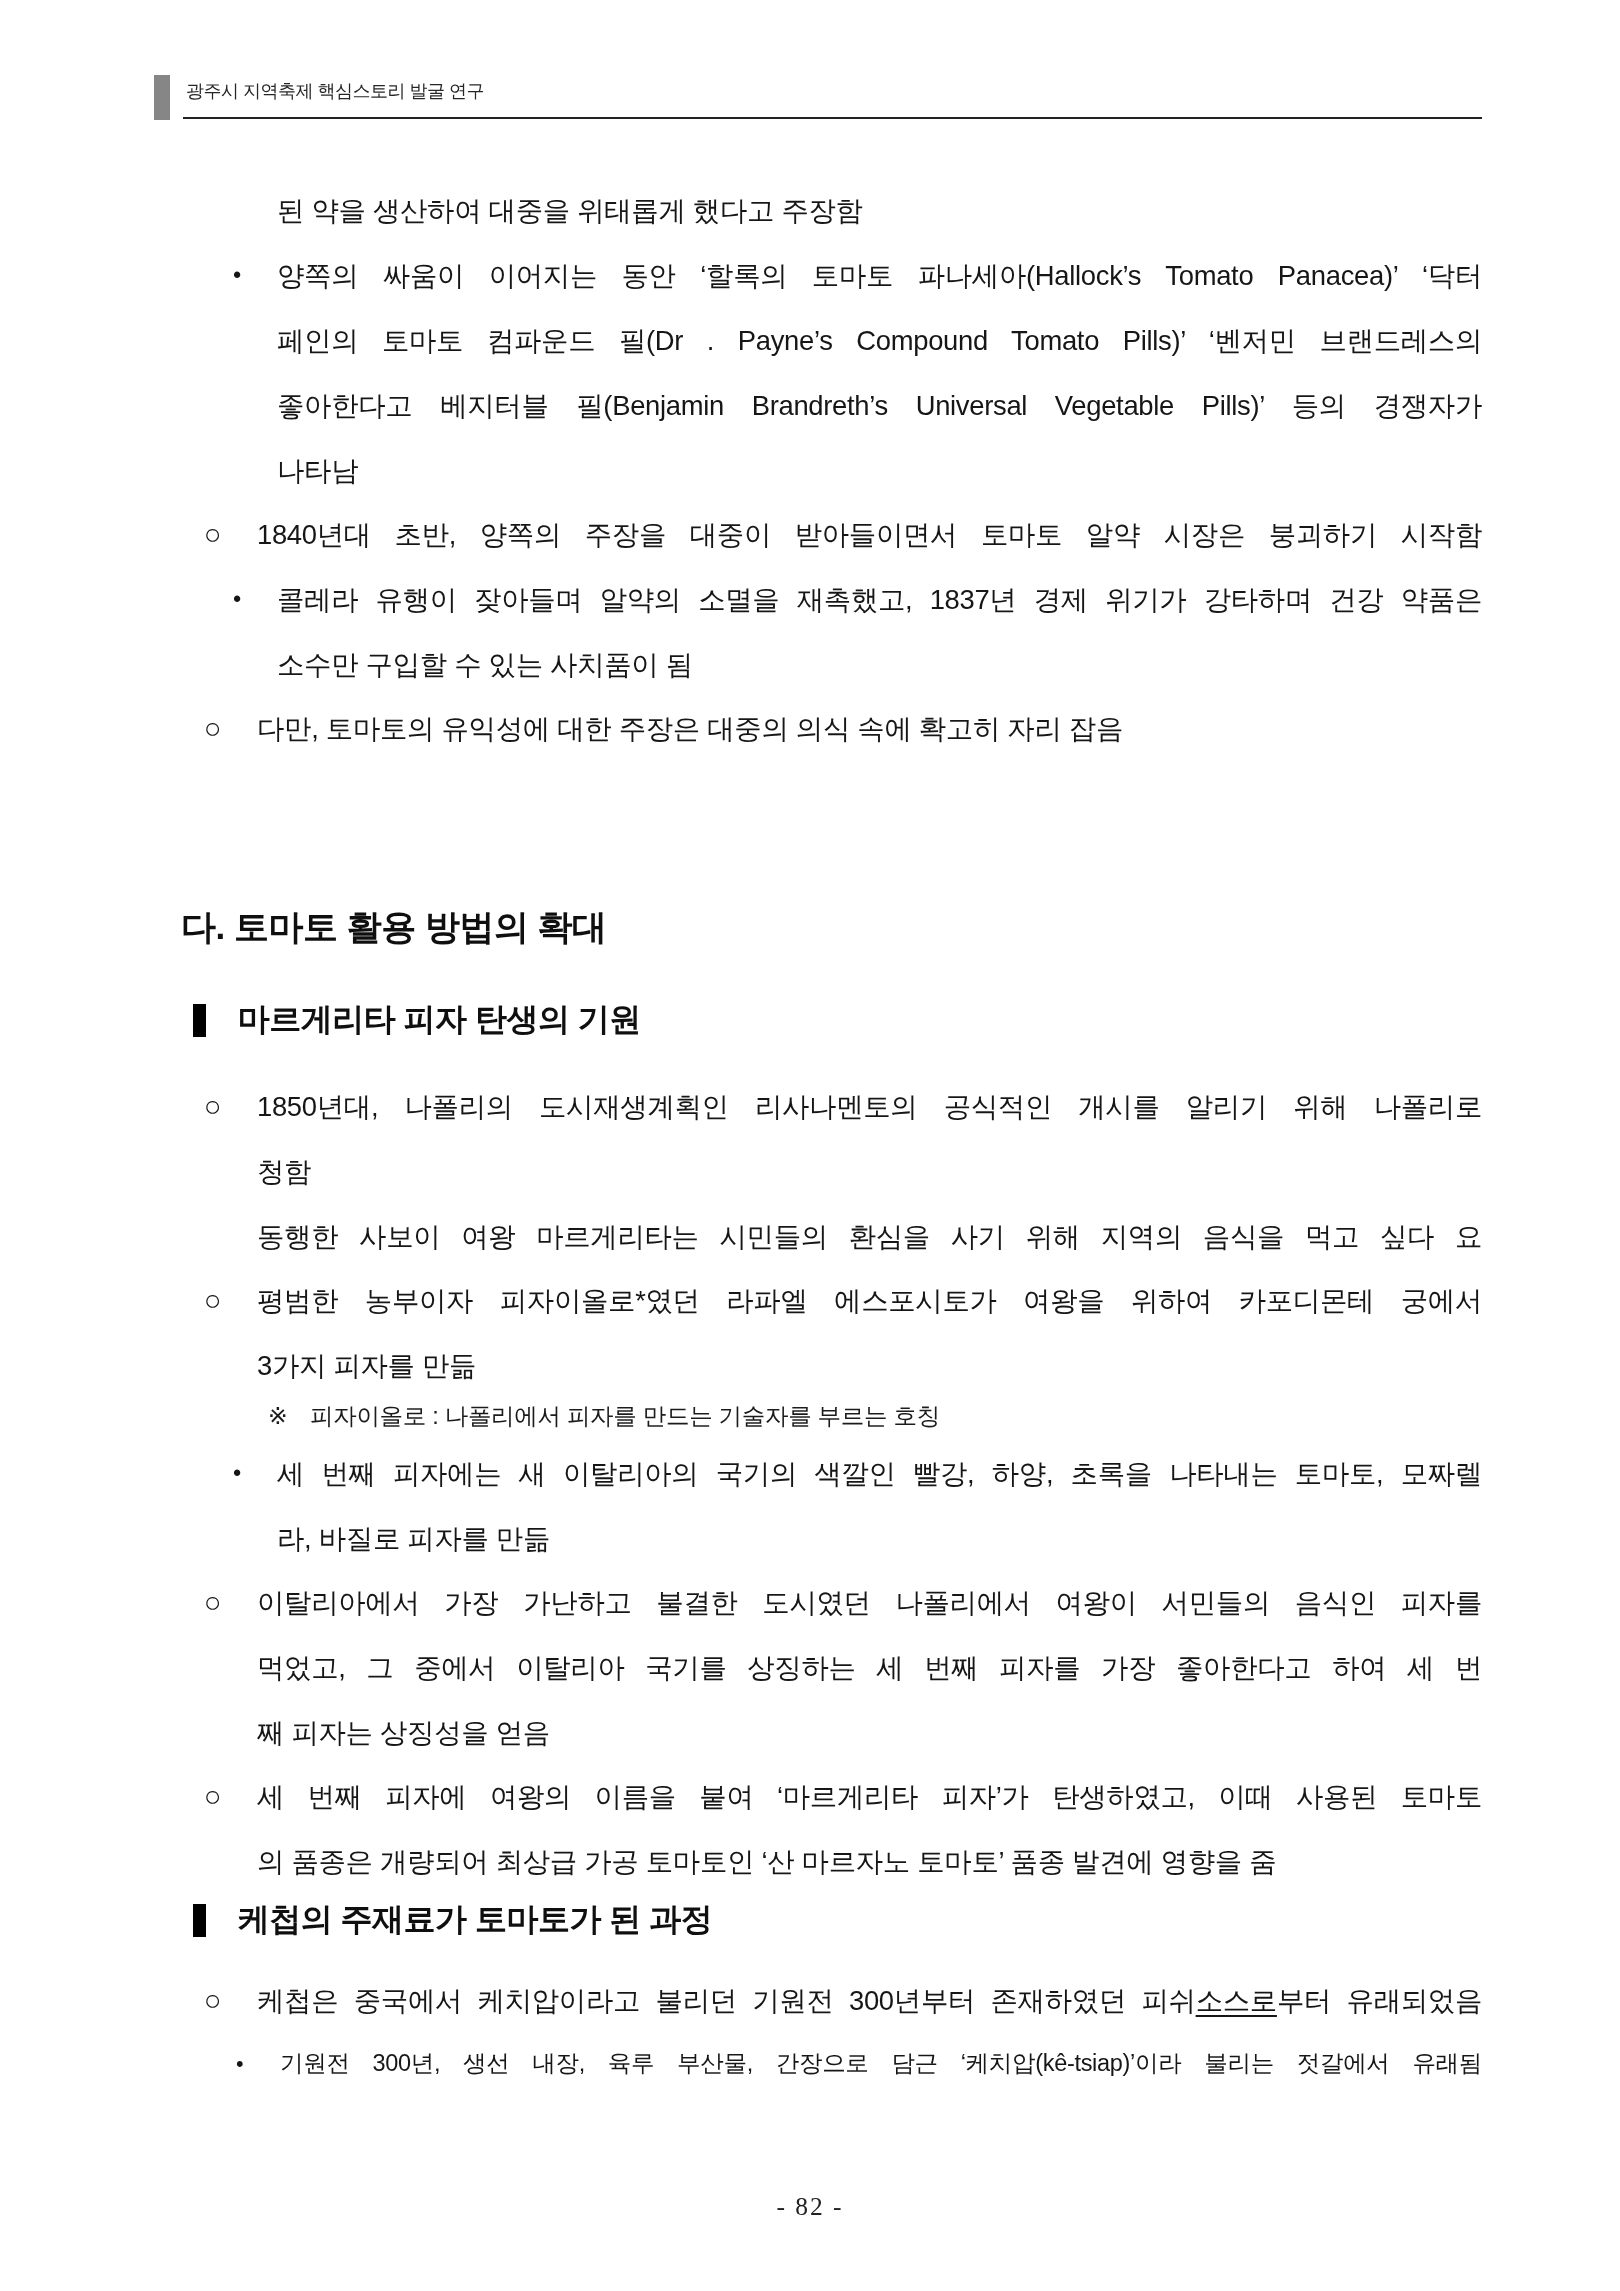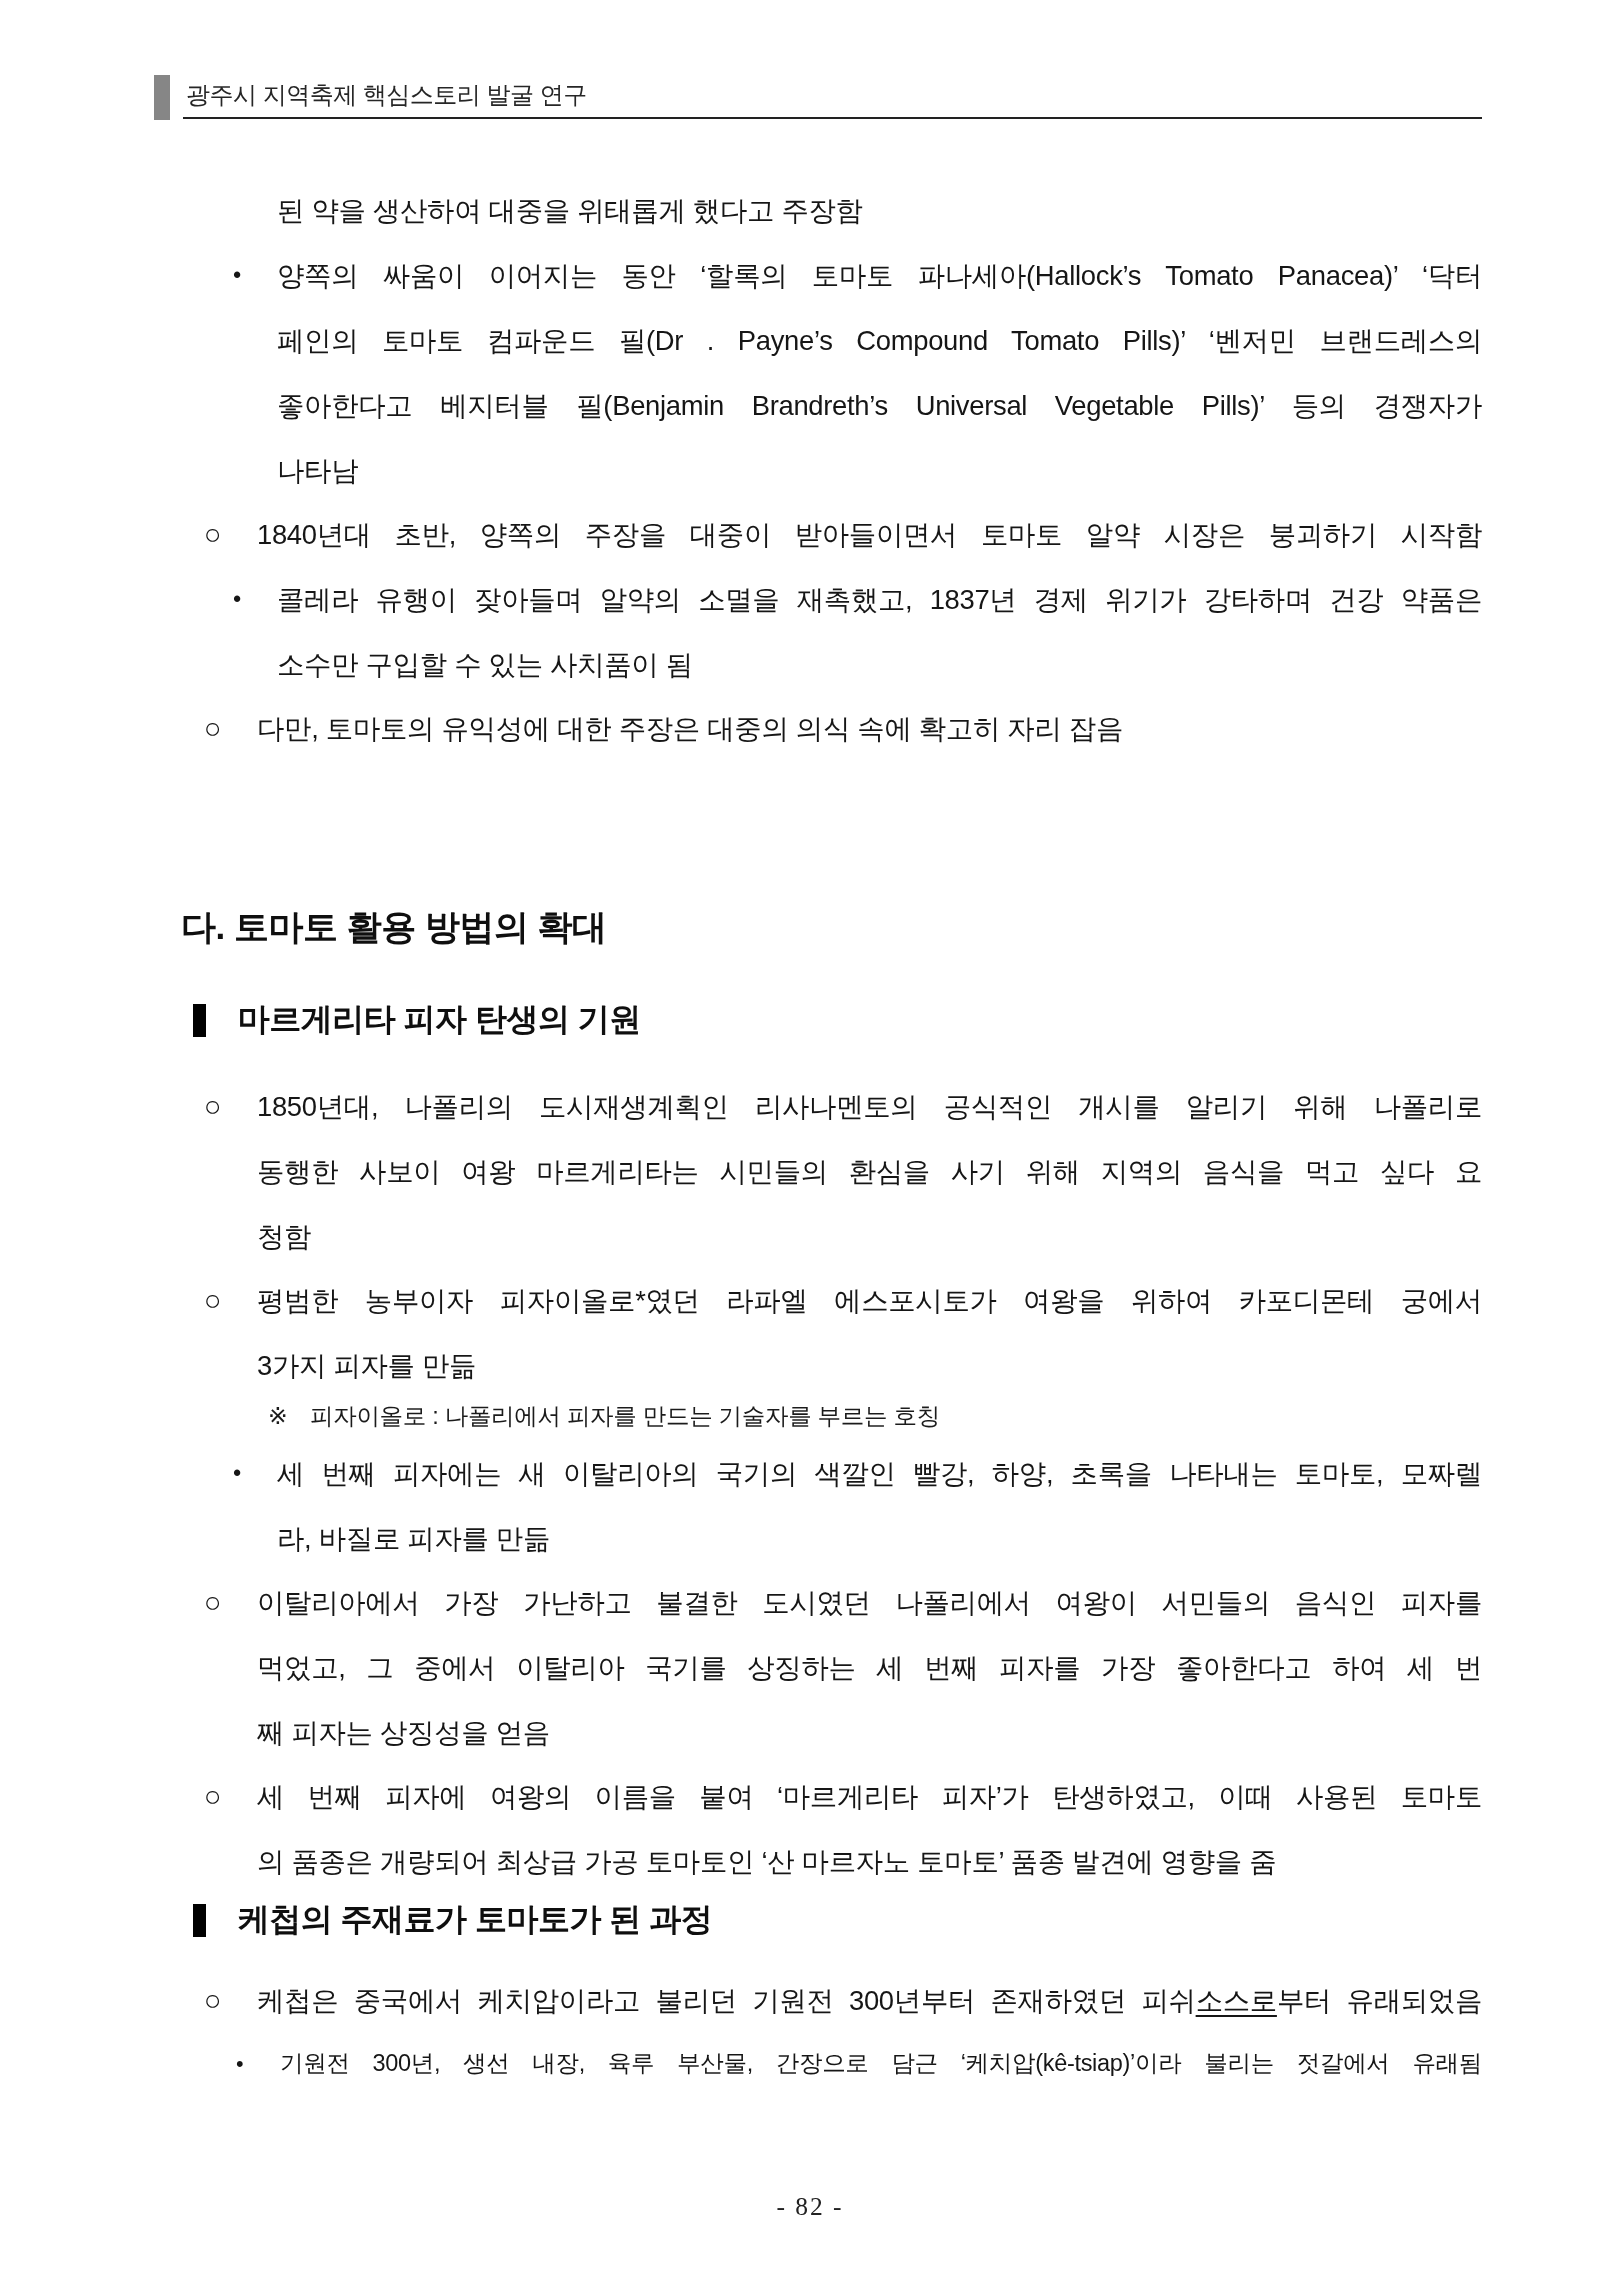--- a/index.html
+++ b/index.html
@@ -8,21 +8,21 @@
     width:1620px;
     height:2292px;
     margin:0 auto;
     background:#ffffff;
     font-family:"Liberation Sans","DejaVu Sans",sans-serif;
     color:#161616;
     overflow:hidden;
   }
   
   .header-bar{position:absolute;left:154px;top:75px;width:15.7px;height:45px;background:#868686;}
-  .header-title{position:absolute;left:186px;top:79px;font-size:24px;color:#262626;letter-spacing:-0.5px;}
+  .header-title{position:absolute;left:186px;top:79px;font-size:18px;color:#262626;letter-spacing:-0.5px;}
   .header-rule{position:absolute;left:183px;top:117px;width:1299px;height:0;border-top:2.9px solid #222;}
   
   .para{position:absolute;right:138px;font-size:27.4px;letter-spacing:-0.3px;}
   .para .line{line-height:65px;}
   .para .line.just{text-align:justify;text-align-last:justify;}
   .circle{left:257px;}
   .bullet{left:277px;}
   .plain{left:277px;}
   .note{left:310px;font-size:23.5px;color:#1b1b1b;}
   .note .line{line-height:49px;}
@@ -93,22 +93,22 @@
 
   <div class="h2" style="top:998px">
     <span class="bar"></span>
     <span>마르게리타 피자 탄생의 기원</span>
   </div>
 
   <div class="para circle" style="top:1074px">
     <span class="mk">○</span>
     <div class="lines">
         <div class="line just">1850년대, 나폴리의 도시재생계획인 리사나멘토의 공식적인 개시를 알리기 위해 나폴리로</div>
+        <div class="line">청함</div>
         <div class="line just">동행한 사보이 여왕 마르게리타는 시민들의 환심을 사기 위해 지역의 음식을 먹고 싶다 요</div>
-        <div class="line">청함</div>
       </div>
   </div>
 
   <div class="para circle" style="top:1268px">
     <span class="mk">○</span>
     <div class="lines">
         <div class="line just">평범한 농부이자 피자이올로*였던 라파엘 에스포시토가 여왕을 위하여 카포디몬테 궁에서</div>
         <div class="line">3가지 피자를 만듦</div>
       </div>
   </div>

